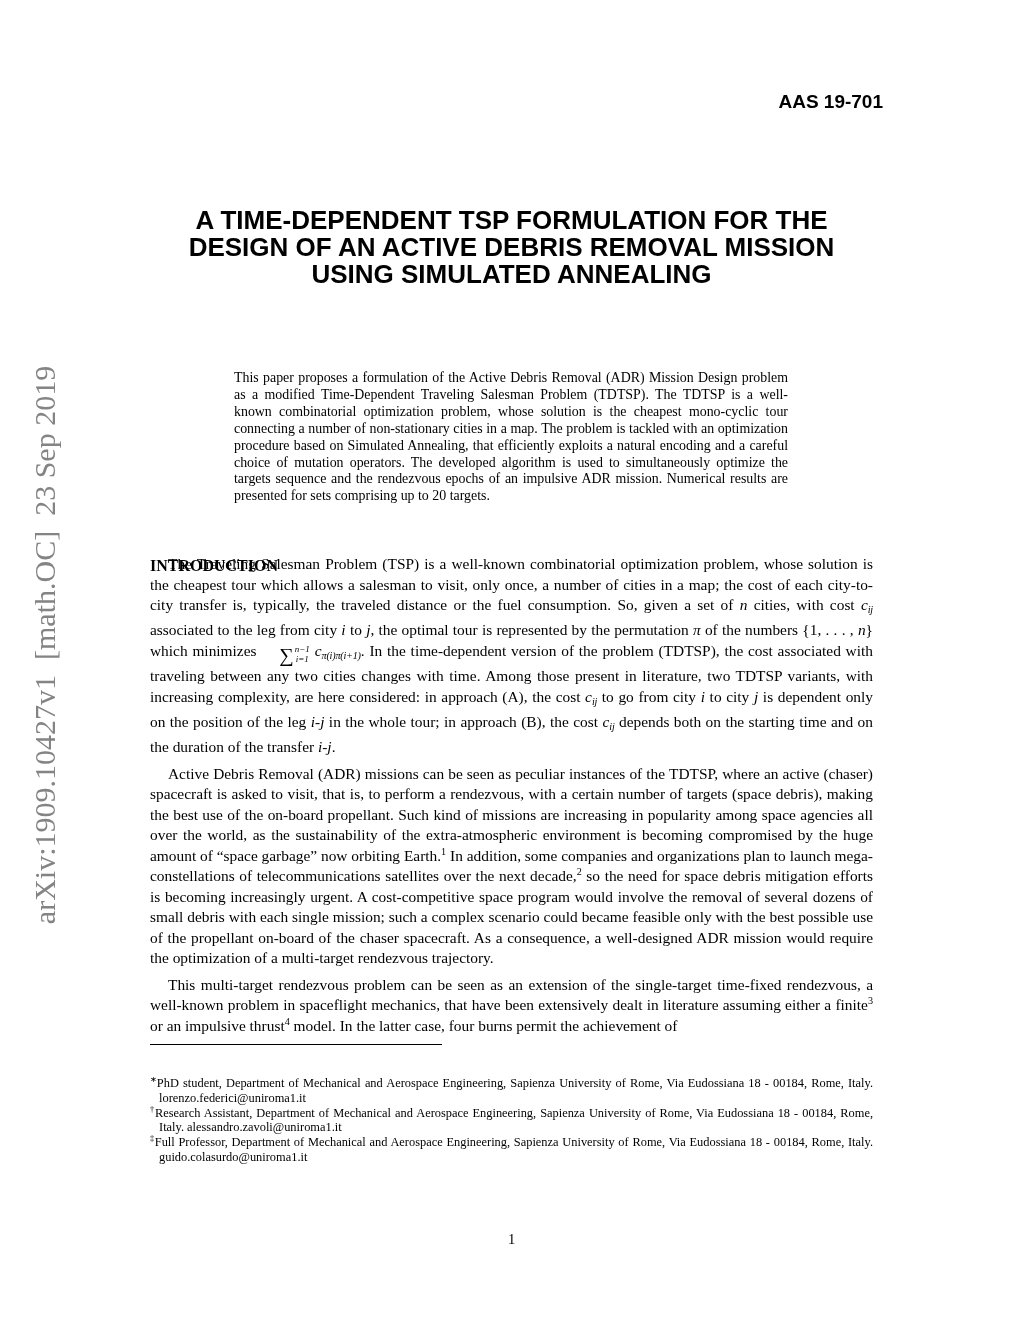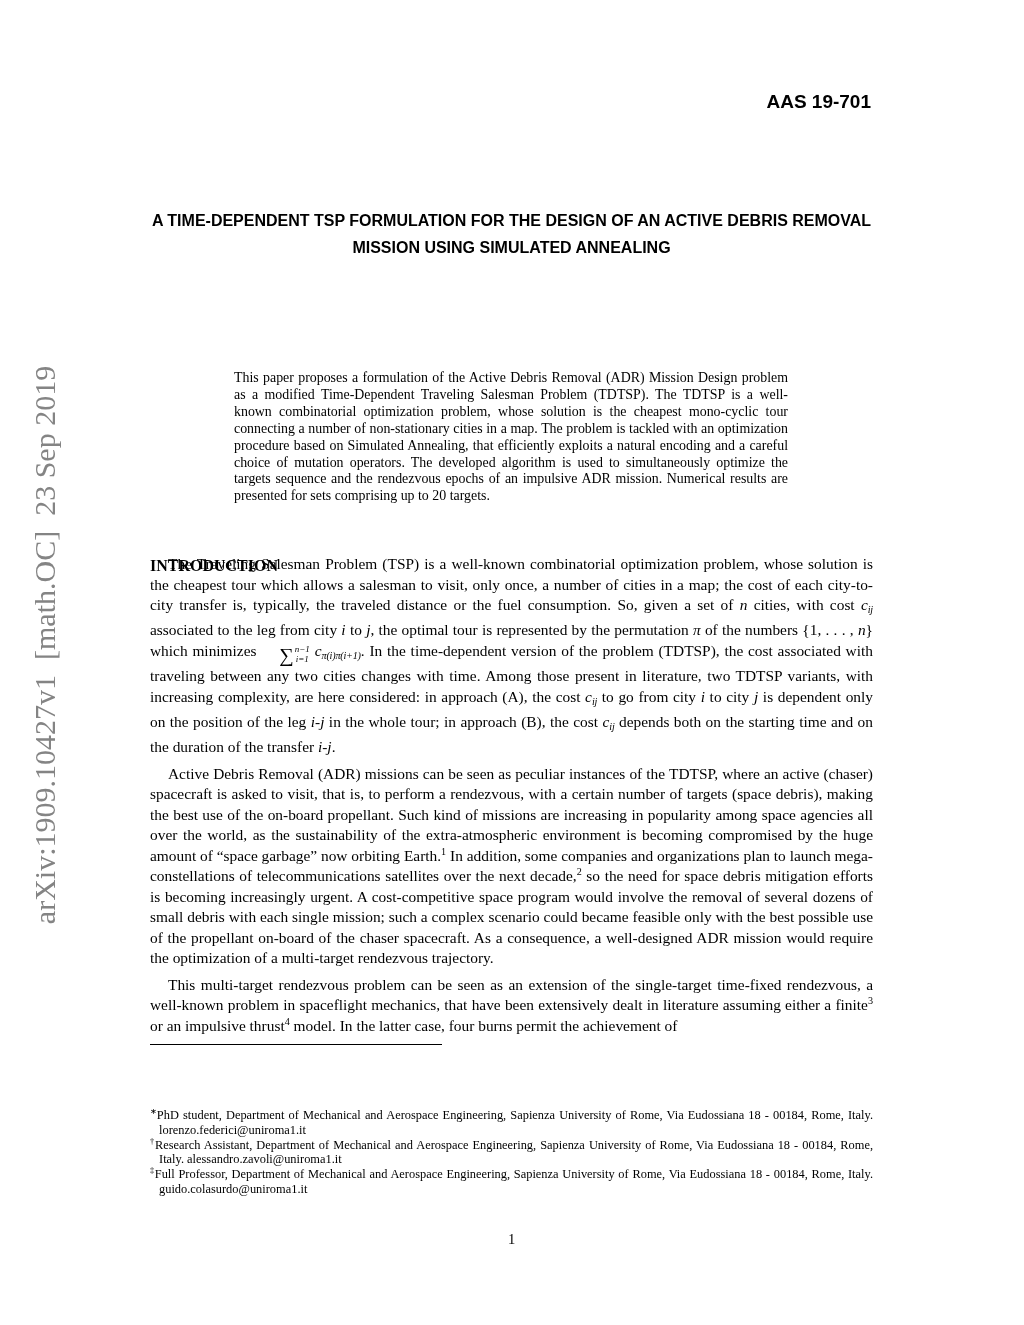--- a/index.html
+++ b/index.html
@@ -7,29 +7,29 @@
     width: 1024px; height: 1325px;
     background: #ffffff;
     color: #000000;
     font-family: "Liberation Serif", serif;
     position: relative;
     overflow: hidden;
   }
   .sheet { position: absolute; inset: 0; }
 
   .report-number {
-    position: absolute; top: 91px; right: 153px;
+    position: absolute; top: 91px; right: 141px;
     font-family: "Liberation Sans", sans-serif;
     font-weight: bold; font-size: 19px;
   }
   .paper-title {
     position: absolute; top: 207px; left: 150px; width: 723px;
     text-align: center;
     font-family: "Liberation Sans", sans-serif;
-    font-weight: bold; font-size: 16px; line-height: 27px;
+    font-weight: bold; font-size: 26px; line-height: 27px;
   }
   .authors-line {
     position: absolute; top: 320px; left: 150px; width: 723px;
     text-align: center;
     font-family: "Liberation Sans", sans-serif;
     font-weight: bold; font-size: 17.5px;
   }
   .abstract-text {
     position: absolute; top: 370px; left: 234px; width: 554px;
     text-align: justify;
@@ -59,21 +59,21 @@
     display: inline-flex; flex-direction: column;
     font-size: 9px; line-height: 1.05; margin-left: 1px;
     font-style: italic; text-indent: 0; align-items: center;
   }
 
   .footnote-rule {
     position: absolute; top: 1044px; left: 150px; width: 292px;
     border-top: 1.2px solid #000;
   }
   .footnotes {
-    position: absolute; top: 1108px; left: 150px; width: 723px;
+    position: absolute; top: 1076px; left: 150px; width: 723px;
     font-size: 12.4px; line-height: 14.8px; text-align: justify;
   }
   .footnote { padding-left: 9px; text-indent: -9px; }
   .footnote .marker { font-size: 66%; vertical-align: super; line-height: 0; }
 
   .page-number {
     position: absolute; top: 1231px; left: 150px; width: 723px;
     text-align: center; font-size: 14.5px;
   }
   .arxiv-watermark {

